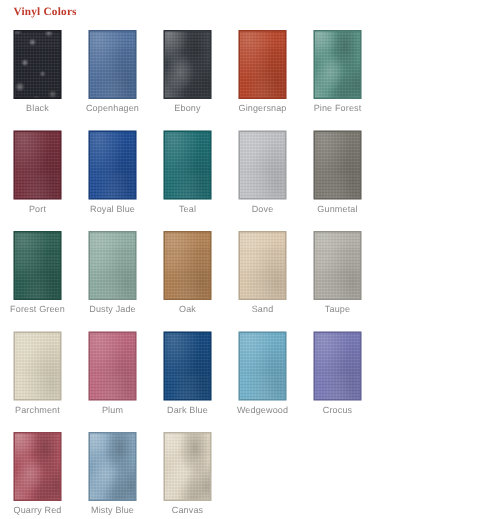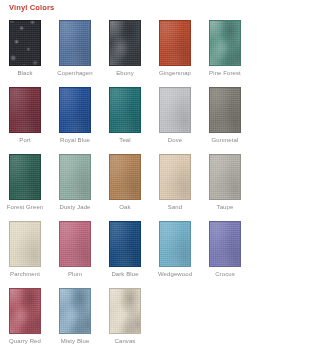--- a/index.html
+++ b/index.html
@@ -17,20 +17,21 @@
   }
 
   .page-title {
     position: absolute;
     left: 9px;
     top: 3px;
     font-size: 7.5px;
     font-weight: bold;
     color: #c0392b;
     letter-spacing: 0.15px;
+    font-family: Liberation Serif, serif;
   }
 
   .swatch-grid {
     position: absolute;
     left: 0;
     top: 20px;
     width: 250px;
   }
 
   .swatch-row {

